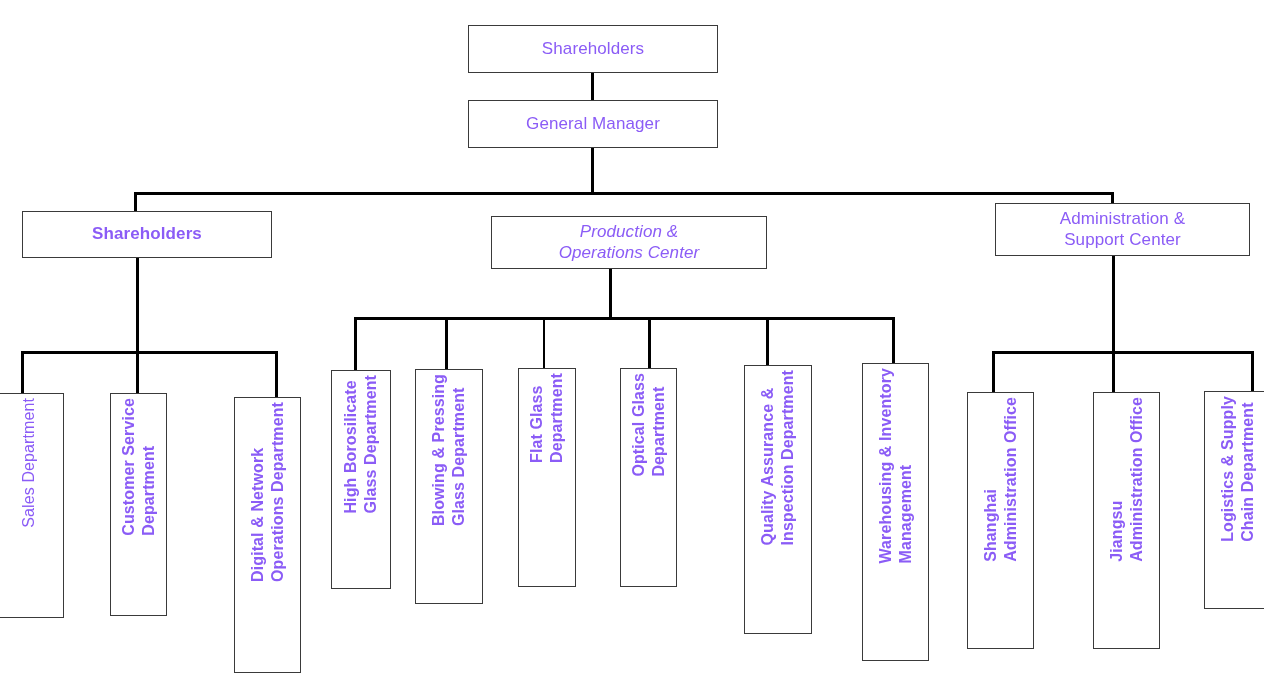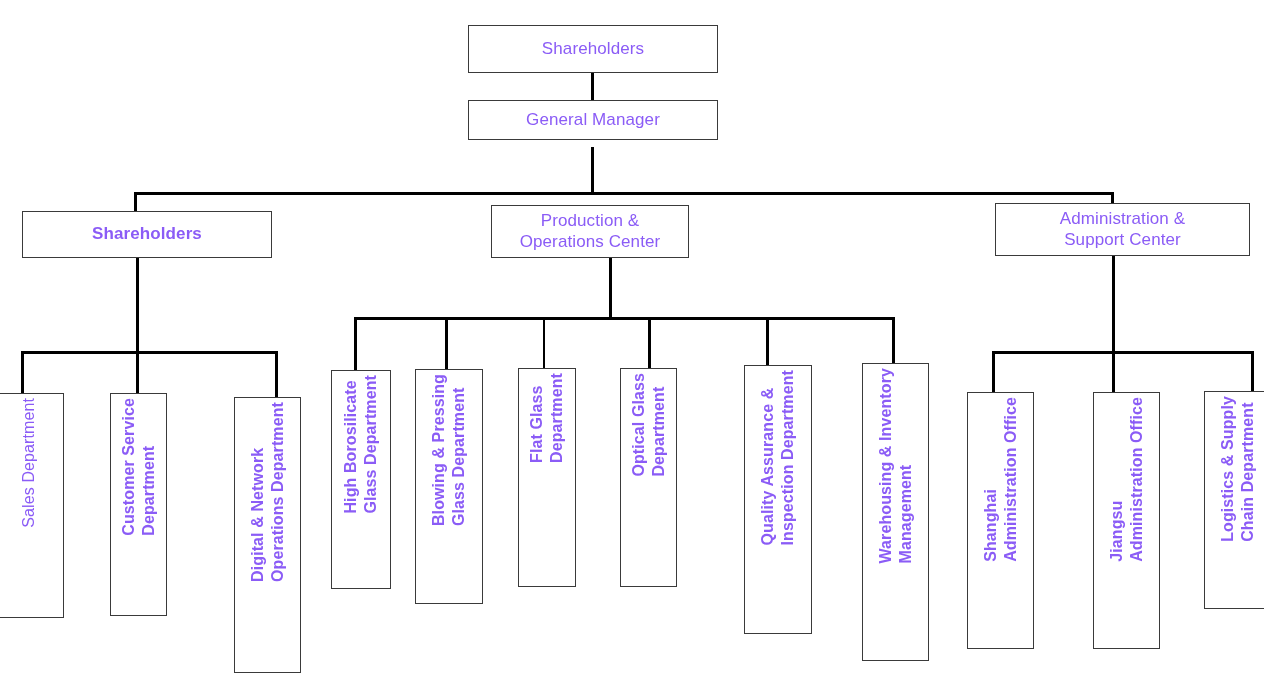--- a/index.html
+++ b/index.html
@@ -71,34 +71,34 @@
 <body>
 
 <div id="chart-canvas">
 
   <div class="node reg" style="left:468px; top:25px; width:250px; height:48px;">
     <span class="label">Shareholders</span>
   </div>
 
   <div class="ln v" style="left:591px; top:72px; height:29px;"></div>
 
-  <div class="node reg" style="left:468px; top:100px; width:250px; height:40px;">
+  <div class="node reg" style="left:468px; top:100px; width:250px; height:48px;">
     <span class="label">General Manager</span>
   </div>
 
   <div class="ln v" style="left:591px; top:147px; height:47px;"></div>
   <div class="ln h" style="left:134px; top:192px; width:980px;"></div>
   <div class="ln v" style="left:134px; top:192px; height:20px;"></div>
   <div class="ln v" style="left:1111px; top:192px; height:20px;"></div>
 
   <div class="node bold" style="left:22px; top:211px; width:250px; height:47px;">
     <span class="label">Shareholders</span>
   </div>
 
-  <div class="node reg" style="left:491px; top:205px; width:198px; height:53px;">
+  <div class="node reg" style="left:491px; top:216px; width:276px; height:53px;font-style:italic;">
     <span class="label">Production &amp;
 Operations Center</span>
   </div>
 
   <div class="node reg" style="left:995px; top:203px; width:255px; height:53px;">
     <span class="label">Administration &amp;
 Support Center</span>
   </div>
 
   <div class="ln v" style="left:136px; top:257px; height:97px;"></div>

